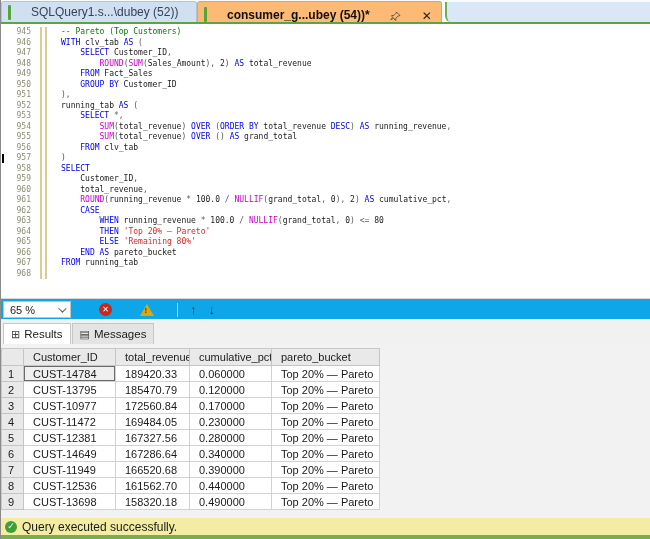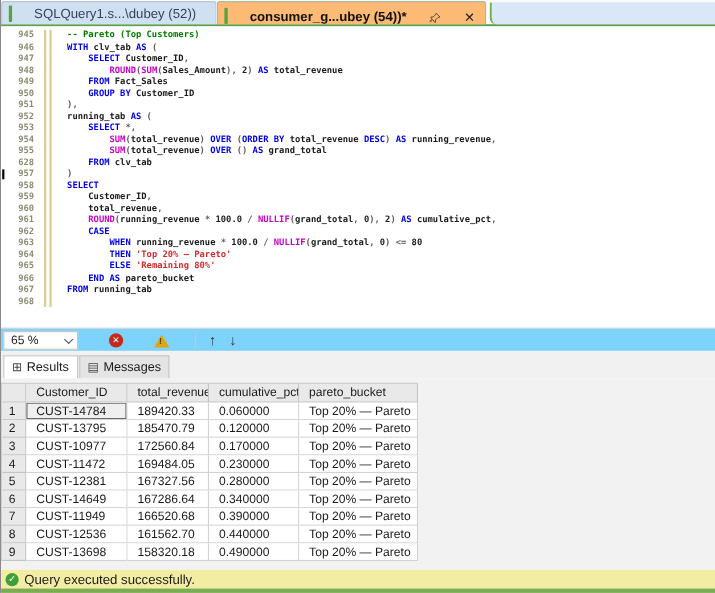--- a/index.html
+++ b/index.html
@@ -19,37 +19,37 @@
   .tab-active   { background:#fdba74; color:#111; font-weight:bold; border-color:#9fb8a0;align-items:flex-end; }
   .tab-accent { width:3px; height:15px; background:#57a33e; flex:none; border-radius:1px; }
   .tab-label { white-space:nowrap; overflow:hidden; }
   .tab-pin svg { display:block; }
   .tab-close { font-size:12px; color:#222; font-weight:normal; line-height:1; padding:0 1px; }
   .tab-fill { flex:1; background:#d9e7f6; margin:2px 0 0 3px; border-left:2px solid #74ac49;
     border-bottom:0; border-radius:0 0 0 6px; }
 
   
   .editor { position:absolute; top:24px; left:0; right:0; height:274px; background:#ffffff;
-    font-family:"DejaVu Sans Mono", monospace; font-size:8px; overflow:hidden;font-weight:bold; }
+    font-family:"DejaVu Sans Mono", monospace; font-size:8px; overflow:hidden; }
   .code-lines { padding-top:3px; position:relative; }
   .track-bar { position:absolute; left:39px; top:3px; width:7px;
     border-left:2px solid #d9cd97; border-right:2px solid #d9cd97; background:#fdfcf5; }
   .code-line { position:relative; height:10.5px; line-height:10.5px; display:flex; white-space:pre; }
   .line-num { width:32px; flex:none; text-align:right; color:#8c8c74; padding-right:2px; }
   .code-text { padding-left:28px; white-space:pre; }
   .text-cursor { position:absolute; left:1px; top:1px; width:2px; height:9px; background:#000; }
   .tok-kw  { color:#0000e6; }
   .tok-fn  { color:#c800c8; }
   .tok-str { color:#d42b2b; }
   .tok-cmt { color:#007d00; }
   .tok-op  { color:#5a5a5a; }
   .tok-id  { color:#1b1b1b; }
 
   
-  .ed-toolbar { position:absolute; top:298px; left:0; right:0; height:21px; background:#7dd3fc;
+  .ed-toolbar { position:absolute; top:298px; left:0; right:0; height:21px; background:#0ea5e9;
     border-top:1px solid #d8d8d8; }
   .zoom-select { position:absolute; left:2px; top:2px; width:68px; height:17px; background:#fff;
     border:1px solid #c3c3c3; font-size:11px; color:#222; display:flex; align-items:center;
     justify-content:space-between; padding:0 6px; }
   .chevron-down { width:6px; height:6px; border-right:1.5px solid #555; border-bottom:1.5px solid #555;
     transform:rotate(45deg) translateY(-2px); }
   .msg-counters { position:absolute; left:98px; top:0; height:21px; display:flex; align-items:center; gap:6px; }
   .err-icon { width:13px; height:13px; border-radius:50%; background:#c42b1c; color:#fff; font-size:8px;
     display:flex; align-items:center; justify-content:center; line-height:1; }
   .count-text { font-size:15px; color:#1b1b1b;margin-top:31px; }
@@ -118,21 +118,21 @@
         <div class="code-line"><span class="line-num">946</span><span class="code-text"><span class="tok-kw">WITH</span><span class="tok-id"> clv_tab </span><span class="tok-kw">AS</span><span class="tok-id"> </span><span class="tok-op">(</span></span></div>
         <div class="code-line"><span class="line-num">947</span><span class="code-text"><span class="tok-id">    </span><span class="tok-kw">SELECT</span><span class="tok-id"> Customer_ID</span><span class="tok-op">,</span></span></div>
         <div class="code-line"><span class="line-num">948</span><span class="code-text"><span class="tok-id">        </span><span class="tok-fn">ROUND</span><span class="tok-op">(</span><span class="tok-fn">SUM</span><span class="tok-op">(</span><span class="tok-id">Sales_Amount</span><span class="tok-op">)</span><span class="tok-op">,</span><span class="tok-id"> 2</span><span class="tok-op">)</span><span class="tok-id"> </span><span class="tok-kw">AS</span><span class="tok-id"> total_revenue</span></span></div>
         <div class="code-line"><span class="line-num">949</span><span class="code-text"><span class="tok-id">    </span><span class="tok-kw">FROM</span><span class="tok-id"> Fact_Sales</span></span></div>
         <div class="code-line"><span class="line-num">950</span><span class="code-text"><span class="tok-id">    </span><span class="tok-kw">GROUP BY</span><span class="tok-id"> Customer_ID</span></span></div>
         <div class="code-line"><span class="line-num">951</span><span class="code-text"><span class="tok-op">)</span><span class="tok-op">,</span></span></div>
         <div class="code-line"><span class="line-num">952</span><span class="code-text"><span class="tok-id">running_tab </span><span class="tok-kw">AS</span><span class="tok-id"> </span><span class="tok-op">(</span></span></div>
         <div class="code-line"><span class="line-num">953</span><span class="code-text"><span class="tok-id">    </span><span class="tok-kw">SELECT</span><span class="tok-id"> </span><span class="tok-op">*,</span></span></div>
         <div class="code-line"><span class="line-num">954</span><span class="code-text"><span class="tok-id">        </span><span class="tok-fn">SUM</span><span class="tok-op">(</span><span class="tok-id">total_revenue</span><span class="tok-op">)</span><span class="tok-id"> </span><span class="tok-kw">OVER</span><span class="tok-id"> </span><span class="tok-op">(</span><span class="tok-kw">ORDER BY</span><span class="tok-id"> total_revenue </span><span class="tok-kw">DESC</span><span class="tok-op">)</span><span class="tok-id"> </span><span class="tok-kw">AS</span><span class="tok-id"> running_revenue</span><span class="tok-op">,</span></span></div>
         <div class="code-line"><span class="line-num">955</span><span class="code-text"><span class="tok-id">        </span><span class="tok-fn">SUM</span><span class="tok-op">(</span><span class="tok-id">total_revenue</span><span class="tok-op">)</span><span class="tok-id"> </span><span class="tok-kw">OVER</span><span class="tok-id"> </span><span class="tok-op">()</span><span class="tok-id"> </span><span class="tok-kw">AS</span><span class="tok-id"> grand_total</span></span></div>
-        <div class="code-line"><span class="line-num">628</span><span class="code-text"><span class="tok-id">    </span><span class="tok-kw">FROM</span><span class="tok-id"> clv_tab</span></span></div>
+        <div class="code-line"><span class="line-num">956</span><span class="code-text"><span class="tok-id">    </span><span class="tok-kw">FROM</span><span class="tok-id"> clv_tab</span></span></div>
         <div class="code-line"><div class="text-cursor"></div><span class="line-num">957</span><span class="code-text"><span class="tok-op">)</span></span></div>
         <div class="code-line"><span class="line-num">958</span><span class="code-text"><span class="tok-kw">SELECT</span></span></div>
         <div class="code-line"><span class="line-num">959</span><span class="code-text"><span class="tok-id">    Customer_ID</span><span class="tok-op">,</span></span></div>
         <div class="code-line"><span class="line-num">960</span><span class="code-text"><span class="tok-id">    total_revenue</span><span class="tok-op">,</span></span></div>
         <div class="code-line"><span class="line-num">961</span><span class="code-text"><span class="tok-id">    </span><span class="tok-fn">ROUND</span><span class="tok-op">(</span><span class="tok-id">running_revenue </span><span class="tok-op">*</span><span class="tok-id"> 100.0 </span><span class="tok-op">/</span><span class="tok-id"> </span><span class="tok-fn">NULLIF</span><span class="tok-op">(</span><span class="tok-id">grand_total</span><span class="tok-op">,</span><span class="tok-id"> 0</span><span class="tok-op">)</span><span class="tok-op">,</span><span class="tok-id"> 2</span><span class="tok-op">)</span><span class="tok-id"> </span><span class="tok-kw">AS</span><span class="tok-id"> cumulative_pct</span><span class="tok-op">,</span></span></div>
         <div class="code-line"><span class="line-num">962</span><span class="code-text"><span class="tok-id">    </span><span class="tok-kw">CASE</span></span></div>
         <div class="code-line"><span class="line-num">963</span><span class="code-text"><span class="tok-id">        </span><span class="tok-kw">WHEN</span><span class="tok-id"> running_revenue </span><span class="tok-op">*</span><span class="tok-id"> 100.0 </span><span class="tok-op">/</span><span class="tok-id"> </span><span class="tok-fn">NULLIF</span><span class="tok-op">(</span><span class="tok-id">grand_total</span><span class="tok-op">,</span><span class="tok-id"> 0</span><span class="tok-op">)</span><span class="tok-id"> </span><span class="tok-op">&lt;=</span><span class="tok-id"> 80</span></span></div>
         <div class="code-line"><span class="line-num">964</span><span class="code-text"><span class="tok-id">        </span><span class="tok-kw">THEN</span><span class="tok-id"> </span><span class="tok-str">'Top 20% — Pareto'</span></span></div>
         <div class="code-line"><span class="line-num">965</span><span class="code-text"><span class="tok-id">        </span><span class="tok-kw">ELSE</span><span class="tok-id"> </span><span class="tok-str">'Remaining 80%'</span></span></div>
         <div class="code-line"><span class="line-num">966</span><span class="code-text"><span class="tok-id">    </span><span class="tok-kw">END</span><span class="tok-id"> </span><span class="tok-kw">AS</span><span class="tok-id"> pareto_bucket</span></span></div>

